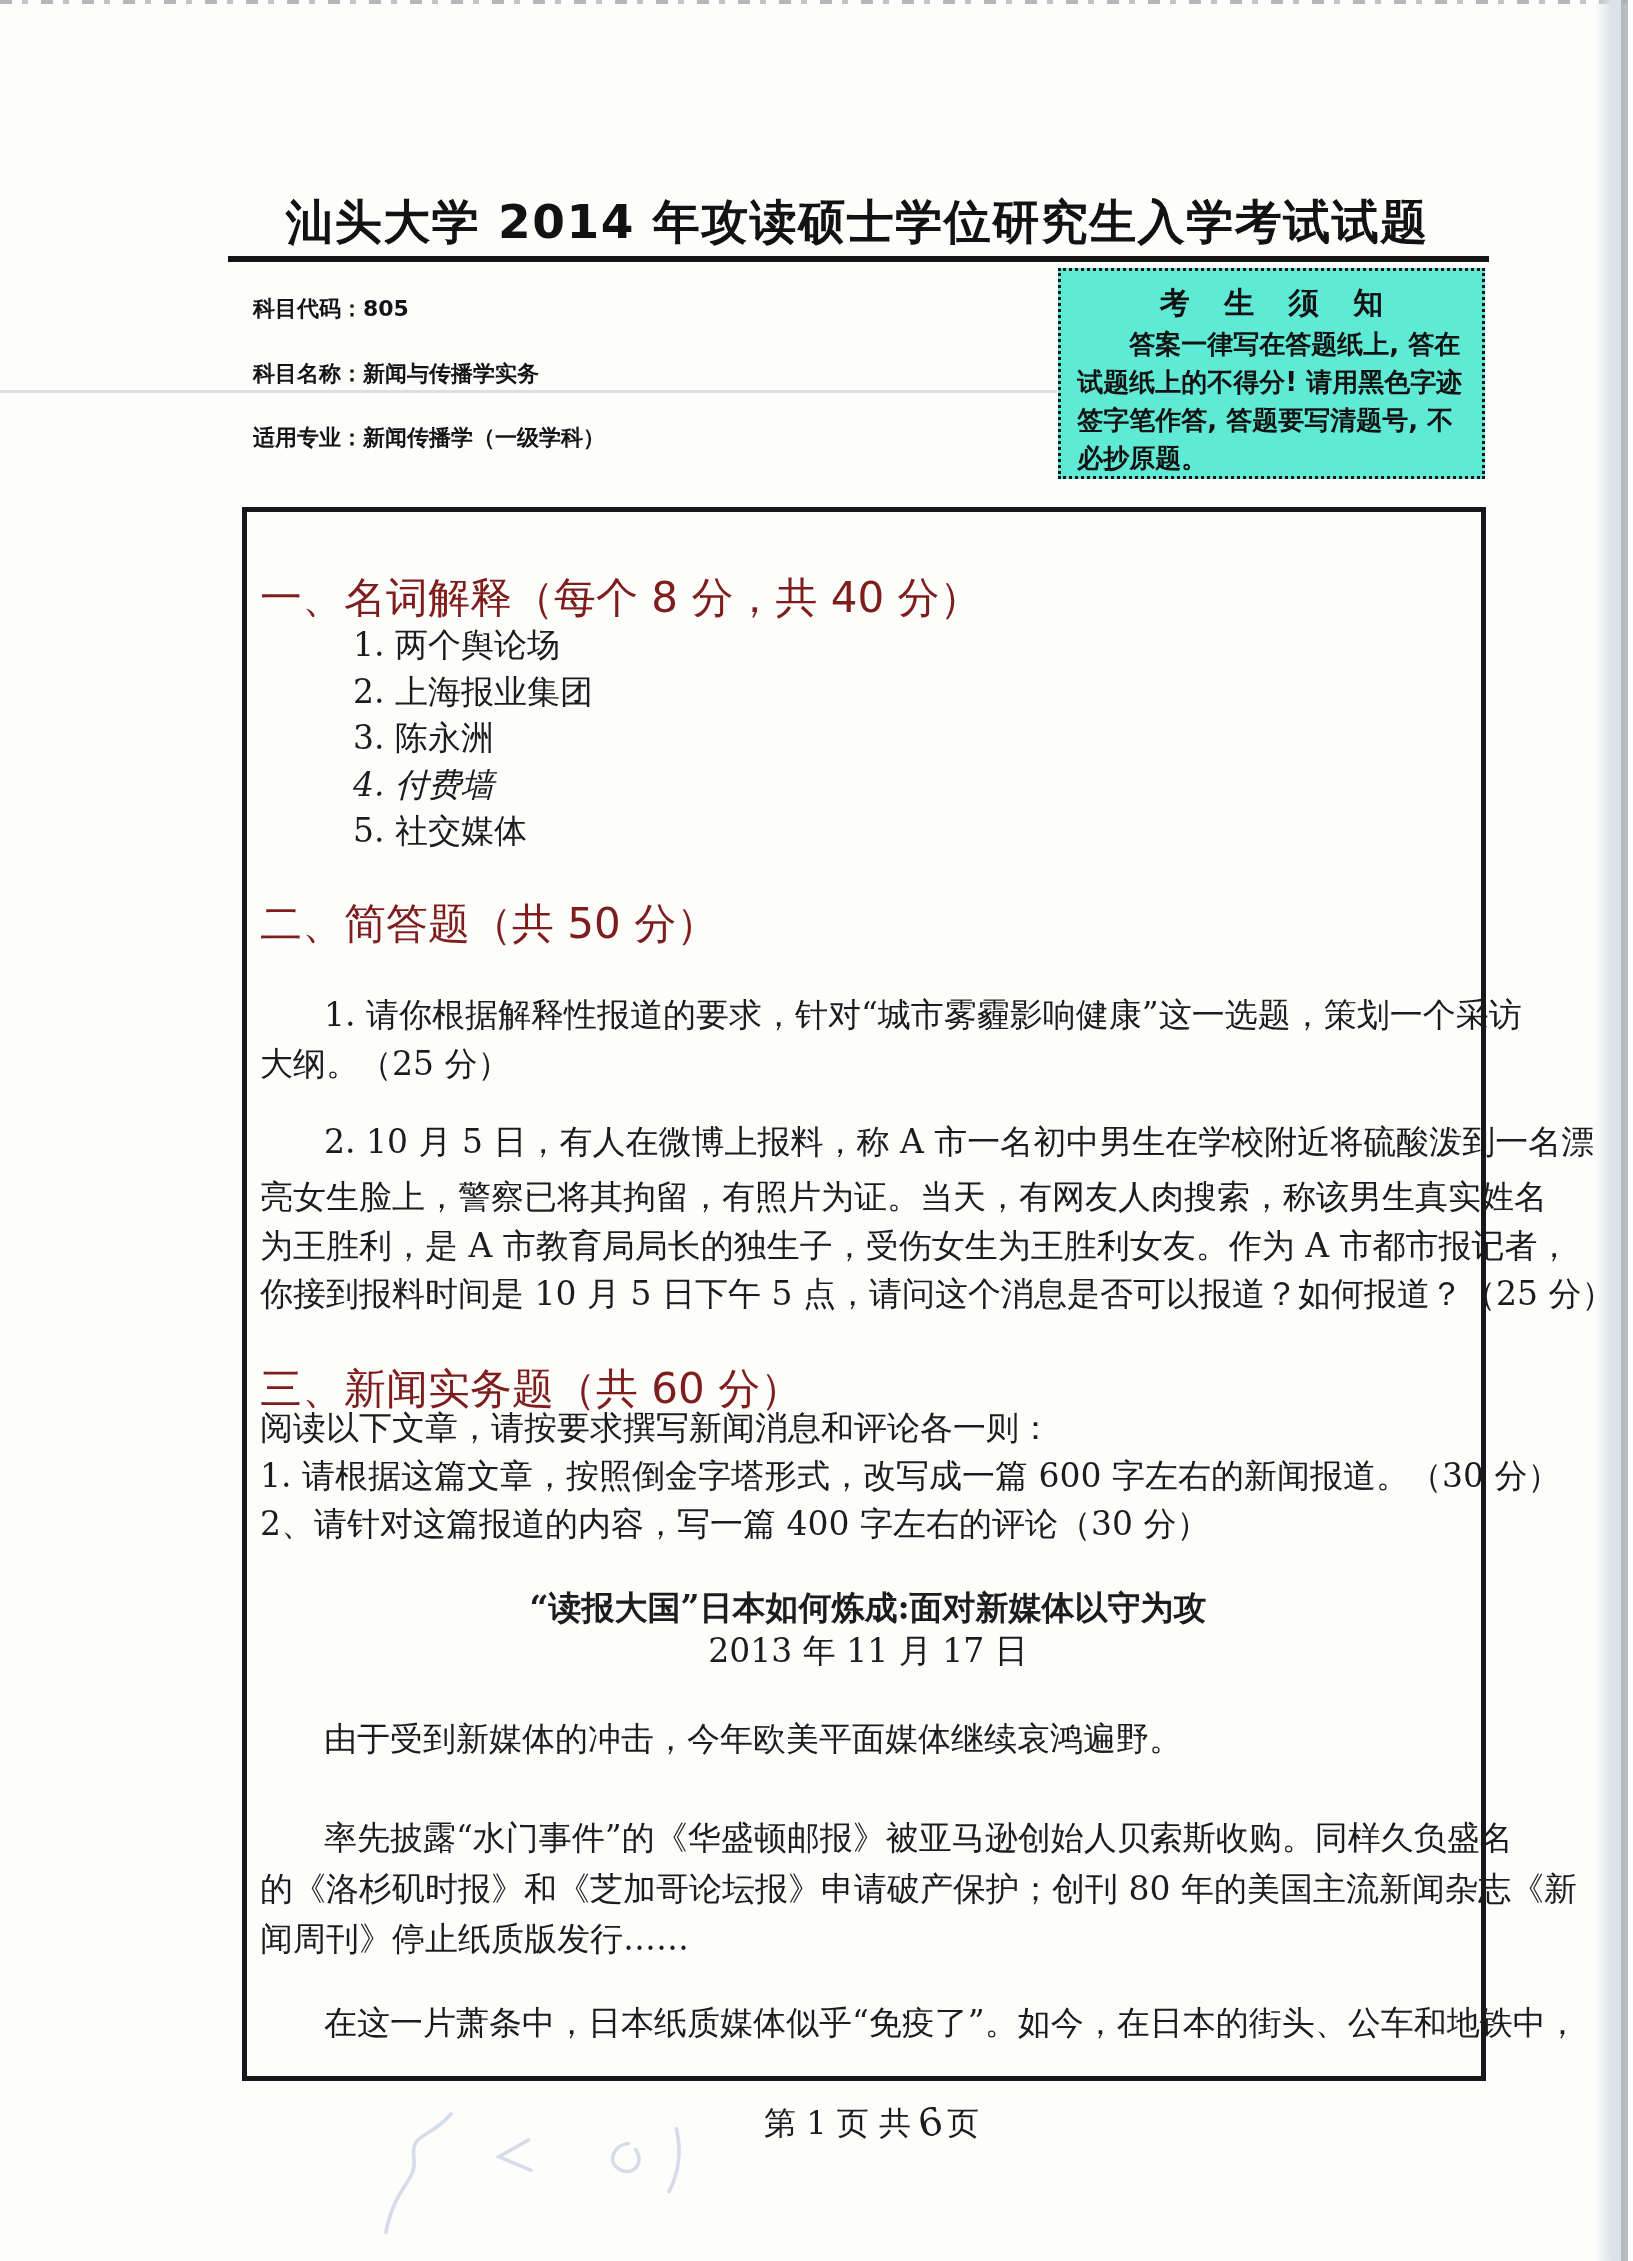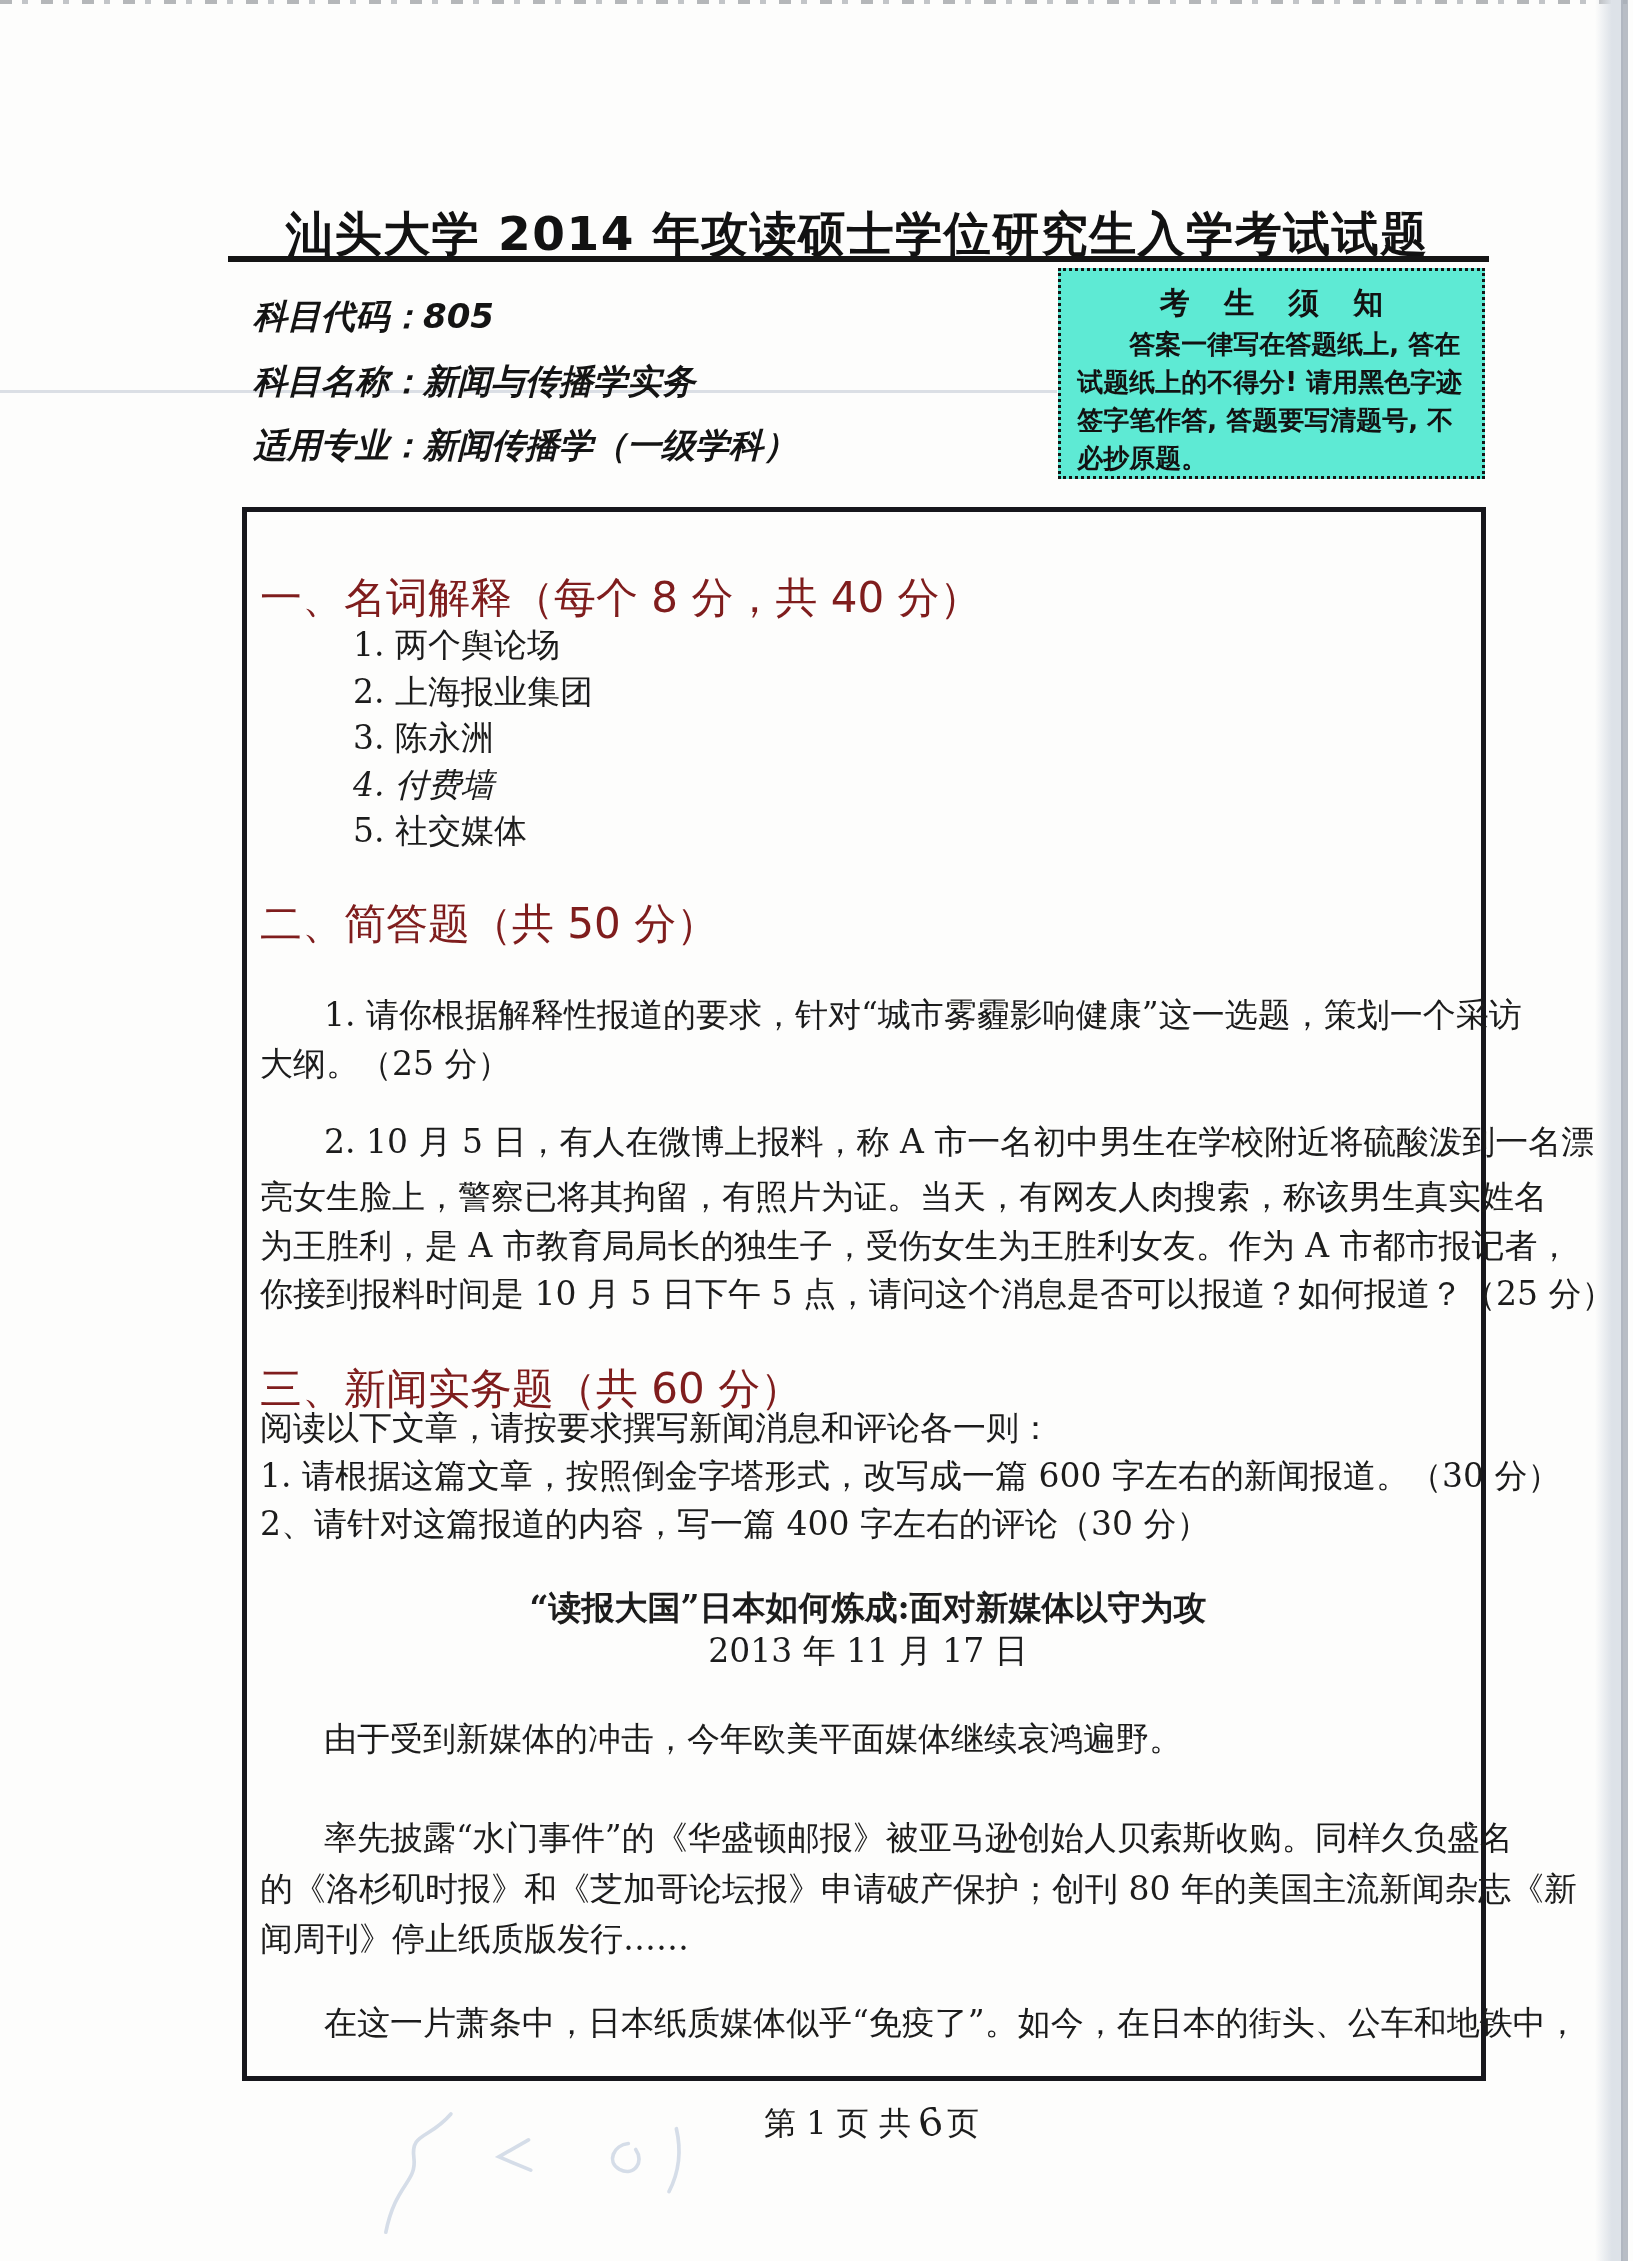--- a/index.html
+++ b/index.html
@@ -19,26 +19,26 @@
   .scan-top{
     left:0;top:0;width:1634px;height:4.4px;opacity:.45;
     background:repeating-linear-gradient(90deg,#5c6167 0 12px,transparent 12px 22px,#7a8088 22px 28px,transparent 28px 41px);
   }
   .scan-right-band{left:1595px;top:0;width:28px;height:2261px;background:linear-gradient(90deg,rgba(210,216,223,0) 0,#dde2e8 60%);}
   .scan-right-line{left:1621px;top:0;width:6.7px;height:2261px;background:#a6adb6;opacity:.8;}
   .scan-hline{left:0;top:390px;width:1057px;height:3px;background:#c9d0d9;opacity:.65;}
 
   
   .doc-title{
-    left:222px;top:203px;width:1271px;
+    left:222px;top:191px;width:1271px;
     font-size:47px;letter-spacing:1.5px;text-align:center;color:#121212;
   }
   .title-rule{left:228px;top:256px;width:1261px;height:6px;background:#151515;}
 
-  .subj-line{font-size:34px;color:#141414;font-style:italic;}
+  .subj-line{font-size:22px;color:#141414;}
   .subj-1{left:253px;top:294px;}
   .subj-2{left:253px;top:359px;}
   .subj-3{left:253px;top:423px;}
 
   
   .notice-box{
     left:1058px;top:268px;width:427px;height:211px;
     border:3px dotted #141414;box-sizing:border-box;
     background:#5eead4;
   }

